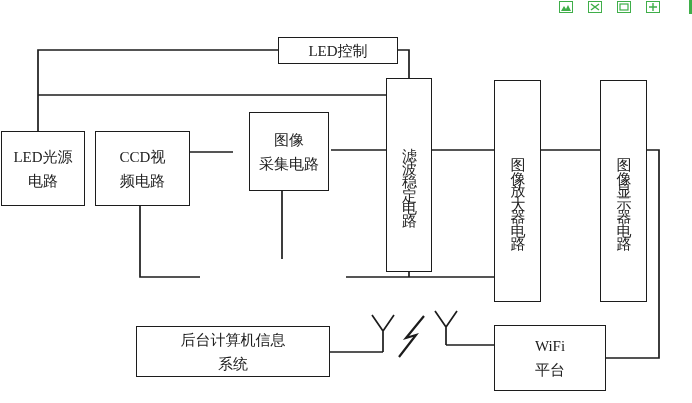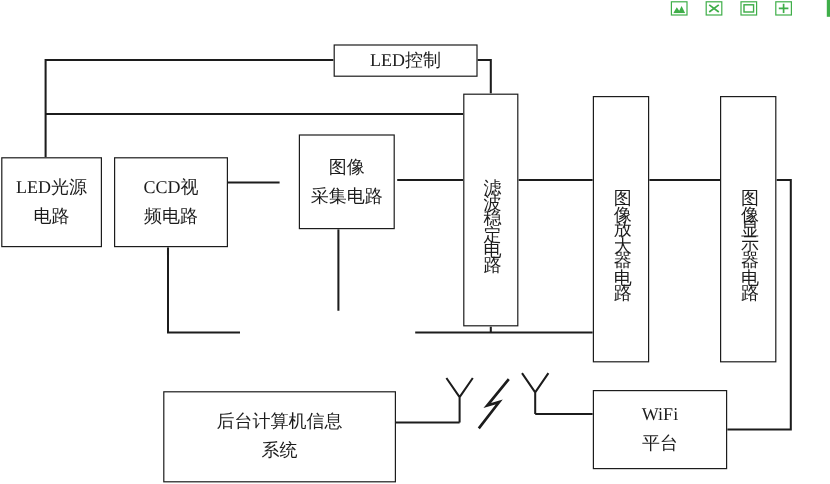--- a/index.html
+++ b/index.html
@@ -79,21 +79,21 @@
 
   <div class="box vbox" style="left:494px;top:80px;width:47px;height:222px;">
     <span class="label">图像放大器电路</span>
   </div>
 
   <div class="box vbox" style="left:600px;top:80px;width:47px;height:222px;">
     <span class="label">图像显示器电路</span>
   </div>
 
 
-  <div class="box" style="left:136px;top:326px;width:194px;height:76px;">
+  <div class="box" style="left:136px;top:326px;width:194px;height:51px;">
     <span class="label">后台计算机信息
 系统</span>
   </div>
 
   <div class="box" style="left:494px;top:325px;width:112px;height:66px;">
     <span class="label">WiFi
 平台</span>
   </div>
 
   <div class="corner-icon" style="left:559px;">

